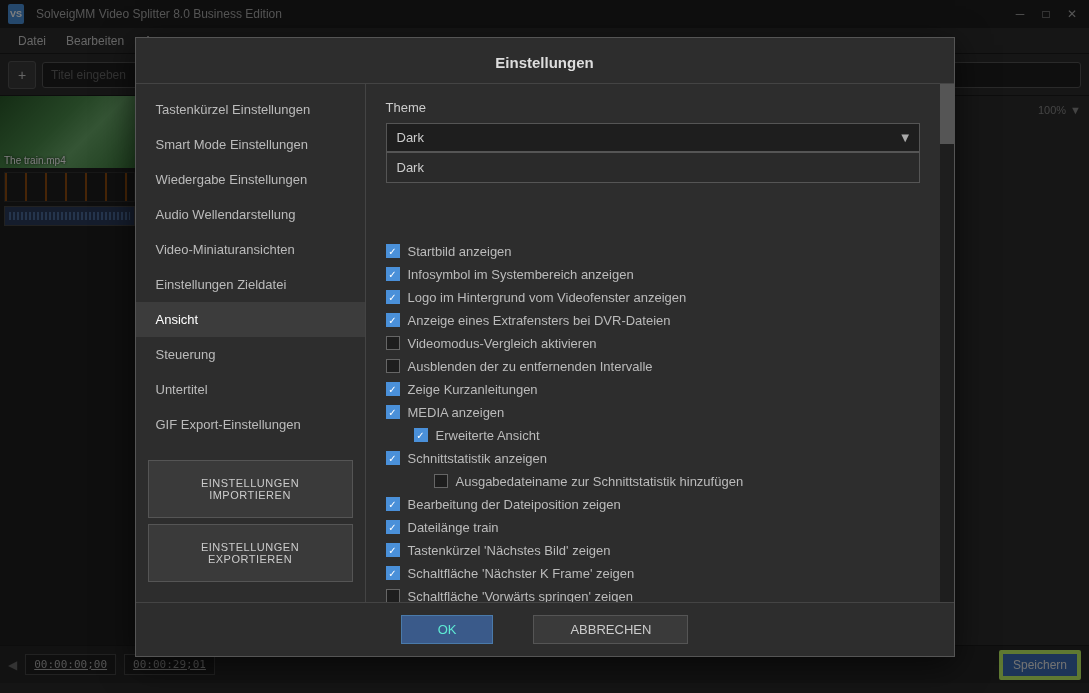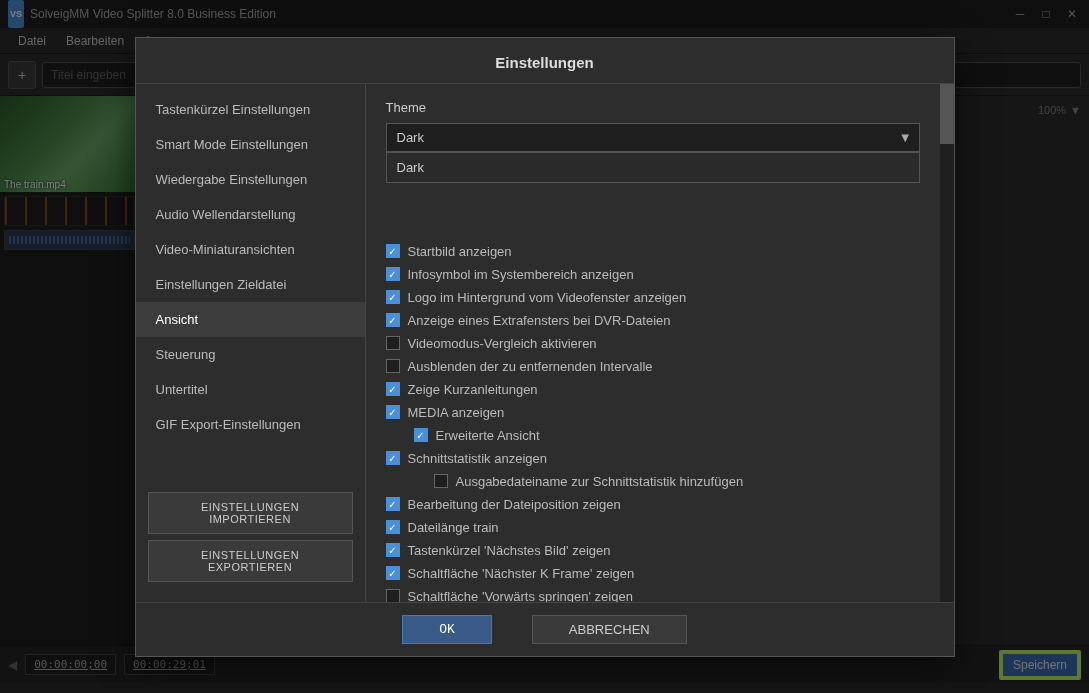--- a/index.html
+++ b/index.html
@@ -19,22 +19,22 @@
       background: #1e1e1e;
       height: 28px;
       display: flex;
       align-items: center;
       padding: 0 8px;
       color: #aaa;
       font-size: 12px;
     }
     .title-bar-icon {
       width: 16px;
-      height: 28px;
-      margin-right: 6px;
+      height: 20px;
+      margin-right: 12px;
       background: #4a90d9;
       border-radius: 2px;
       display: flex; align-items: center; justify-content: center;
       font-size: 9px; color: white; font-weight: bold;
     }
     .title-bar-controls {
       margin-left: auto;
       display: flex;
       gap: 8px;
     }
@@ -104,21 +104,21 @@
     
     .left-panel {
       width: 140px;
       background: #2d2d2d;
       border-right: 1px solid #1a1a1a;
       display: flex;
       flex-direction: column;
     }
     .left-panel-thumb {
       width: 140px;
-      height: 96px;
+      height: 72px;
       background: #1a1a1a;
       overflow: hidden;
       position: relative;
     }
     .thumb-img {
       width: 100%;
       height: 100%;
       background: linear-gradient(135deg, #2a5a2a 0%, #4a8a4a 40%, #6aaa6a 60%, #3a7a3a 100%);
     }
     .thumb-label {
@@ -210,21 +210,21 @@
       margin-top: auto;
       padding: 12px;
       display: flex;
       flex-direction: column;
       gap: 6px;
     }
     .sidebar-action-btn {
       background: #3a3a3a;
       border: 1px solid #555;
       color: #ccc;
-      padding: 8px 10px;
+      padding: 16px 10px;
       font-size: 11px;
       text-align: center;
       cursor: pointer;
       letter-spacing: 0.5px;
     }
 
     
     .dialog-content {
       flex: 1;
       padding: 16px 20px;
@@ -350,22 +350,21 @@
       padding: 6px 36px;
       font-size: 13px;
       cursor: pointer;
       background: #3a3a3a;
       border: 1px solid #555;
       color: #ccc;
     }
     .footer-btn.primary {
       background: #3a5a8a;
       border-color: #4a7aaa;
-      color: #ffffff;
-      font-family: Liberation Mono, monospace;
+      color: #5eead4;
     }
 
     
     .bottom-bar {
       height: 38px;
       background: #252525;
       border-top: 1px solid #1a1a1a;
       display: flex;
       align-items: center;
       padding: 0 8px;

